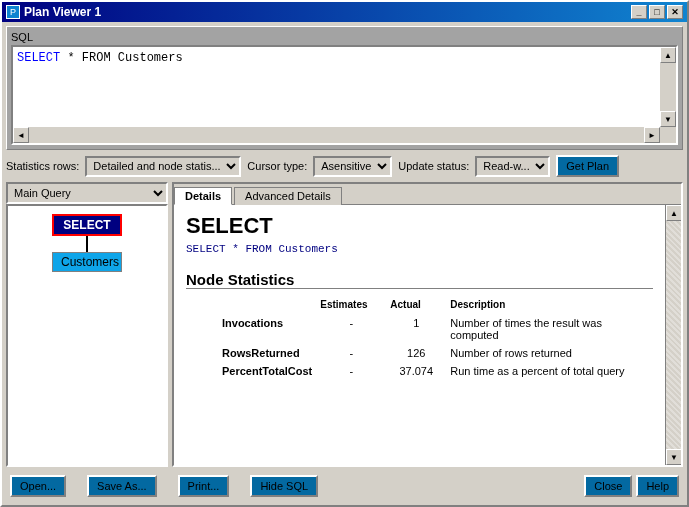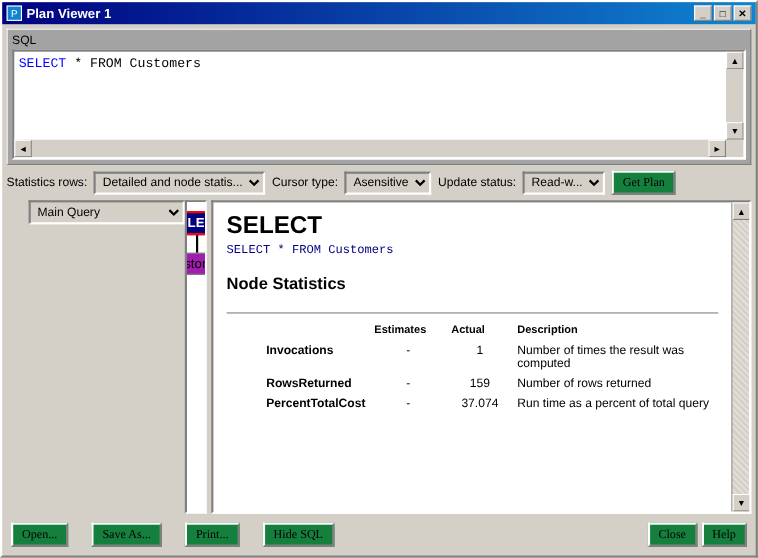--- a/index.html
+++ b/index.html
@@ -153,44 +153,42 @@
       border: 2px solid;
       border-color: #808080 #ffffff #ffffff #808080;
       font-size: 11px;
       padding: 0 2px;
       cursor: pointer;
     }
 
     .win-btn {
       height: 22px;
       padding: 0 8px;
-      background: #15803d;
+      background: #0369a1;
       border: 2px solid;
       border-color: #ffffff #808080 #808080 #ffffff;
       font-size: 11px;
       cursor: pointer;
       white-space: nowrap;
-      font-family: Liberation Serif, serif;
     }
 
     
     .main-area {
       display: flex;
       gap: 4px;
       flex: 1;
       min-height: 0;
     }
 
     
     .tree-panel {
       width: 162px;
       display: flex;
-      flex-direction: row;
+      flex-direction: column;
       flex-shrink: 0;
-      margin-left: 20px;
     }
 
     .tree-dropdown {
       height: 22px;
       background: #d4d0c8;
       border: 2px solid;
       border-color: #808080 #ffffff #ffffff #808080;
       font-size: 11px;
       padding: 0 2px;
       width: 100%;
@@ -223,21 +221,21 @@
 
     .tree-connector {
       width: 2px;
       height: 16px;
       background: #000000;
       margin: 0 auto;
     }
 
     .tree-node-table {
       border: 1px solid #808080;
-      background: #a21caf;
+      background: #0ea5e9;
       padding: 2px 8px;
       font-size: 12px;
       cursor: pointer;
       width: 70px;
       text-align: center;
     }
 
     
     .details-panel {
       flex: 1;
@@ -308,21 +306,21 @@
       font-size: 11px;
       color: #000080;
       margin-bottom: 16px;
     }
 
     .node-stats-title {
       font-size: 15px;
       font-weight: bold;
       margin-bottom: 8px;
       border-bottom: 1px solid #808080;
-      padding-bottom: 17px;
+      padding-bottom: 0;
     }
 
     .stats-table {
       width: 100%;
       border-collapse: collapse;
     }
 
     .stats-table th {
       text-align: left;
       font-size: 10px;
@@ -466,20 +464,24 @@
           <option>Main Query</option>
         </select>
         <div class="tree-area">
           <div class="tree-node-select">SELECT</div>
           <div class="tree-connector"></div>
           <div class="tree-node-table">Customers</div>
         </div>
       </div>
 
       <div class="details-panel">
+        <div class="tab-bar">
+          <div class="tab active">Details</div>
+          <div class="tab">Advanced Details</div>
+        </div>
         <div class="details-content">
           <div class="details-scroll-area">
             <div class="details-title">SELECT</div>
             <div class="details-query">
               <span style="color:#000080;font-family:'Courier New',monospace;font-size:11px;">SELECT * FROM Customers</span>
             </div>
             <div class="node-stats-title">Node Statistics</div>
             <table class="stats-table">
               <thead>
                 <tr>
@@ -492,21 +494,21 @@
               <tbody id="stats-tbody">
               <tr>
         <td>Invocations</td>
         <td>-</td>
         <td>1</td>
         <td>Number of times the result was computed</td>
       </tr>
                   <tr>
         <td>RowsReturned</td>
         <td>-</td>
-        <td>159</td>
+        <td>126</td>
         <td>Number of rows returned</td>
       </tr>
                   <tr>
         <td>PercentTotalCost</td>
         <td>-</td>
         <td>37.074</td>
         <td>Run time as a percent of total query</td>
       </tr>
                 </tbody>
             </table>

